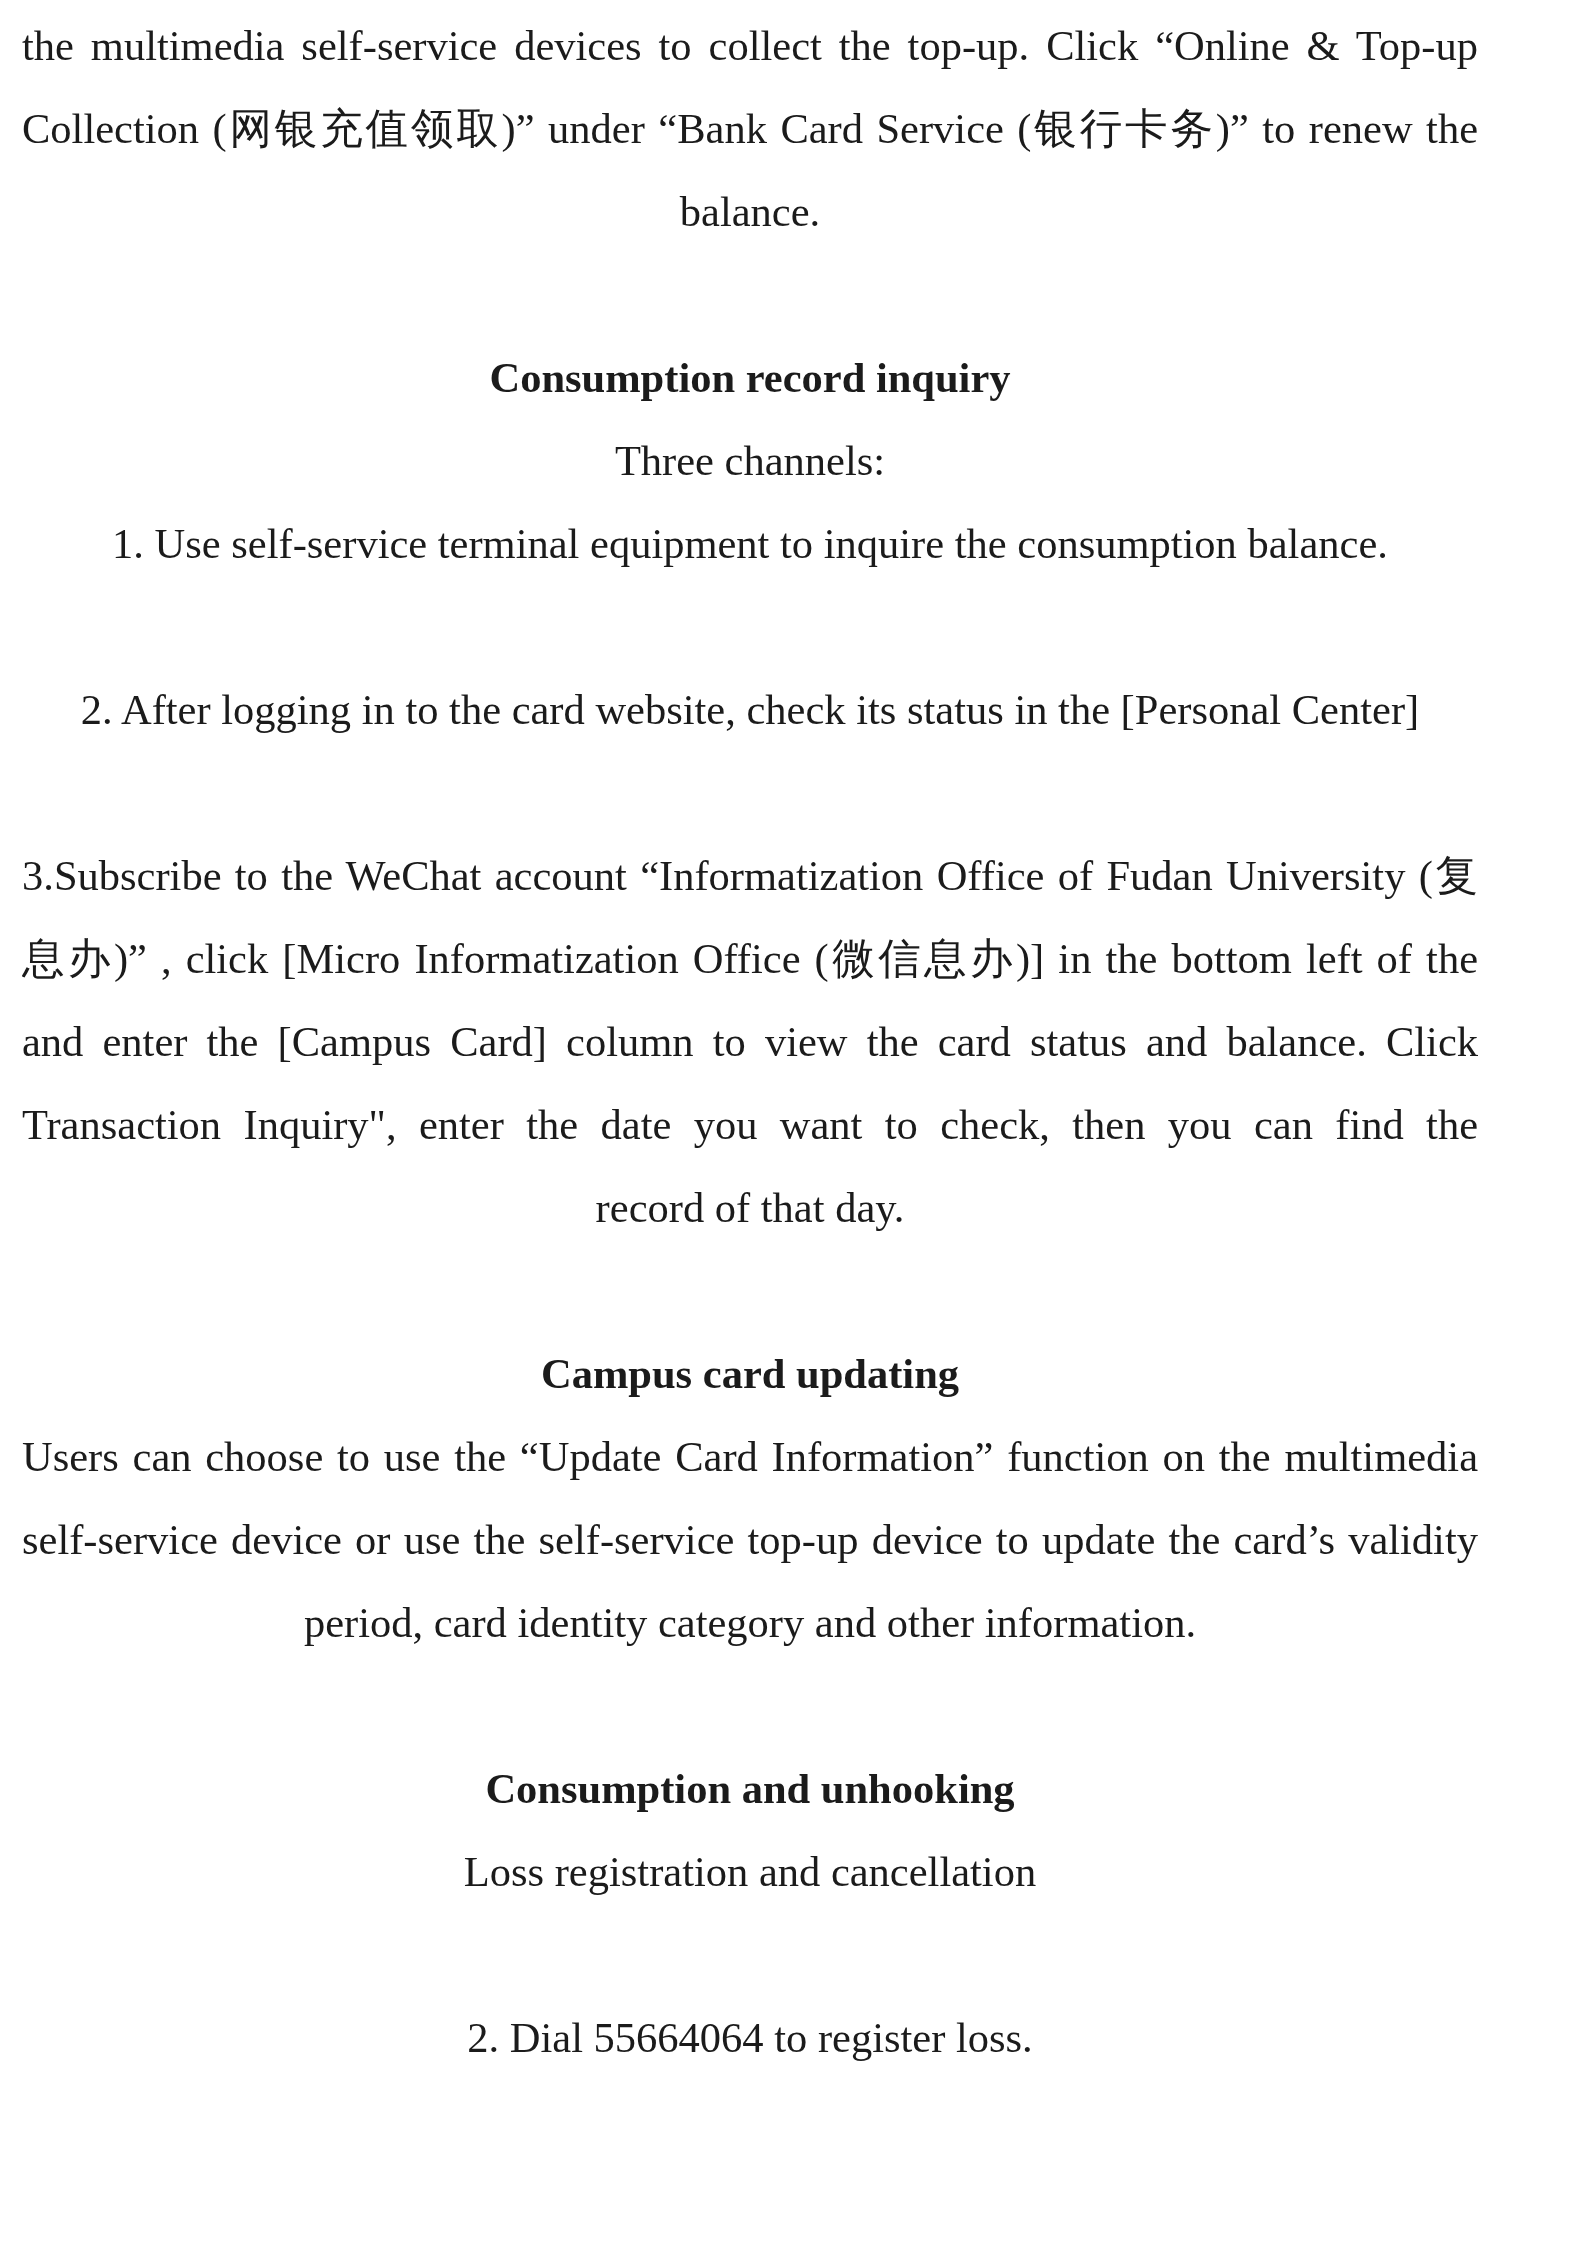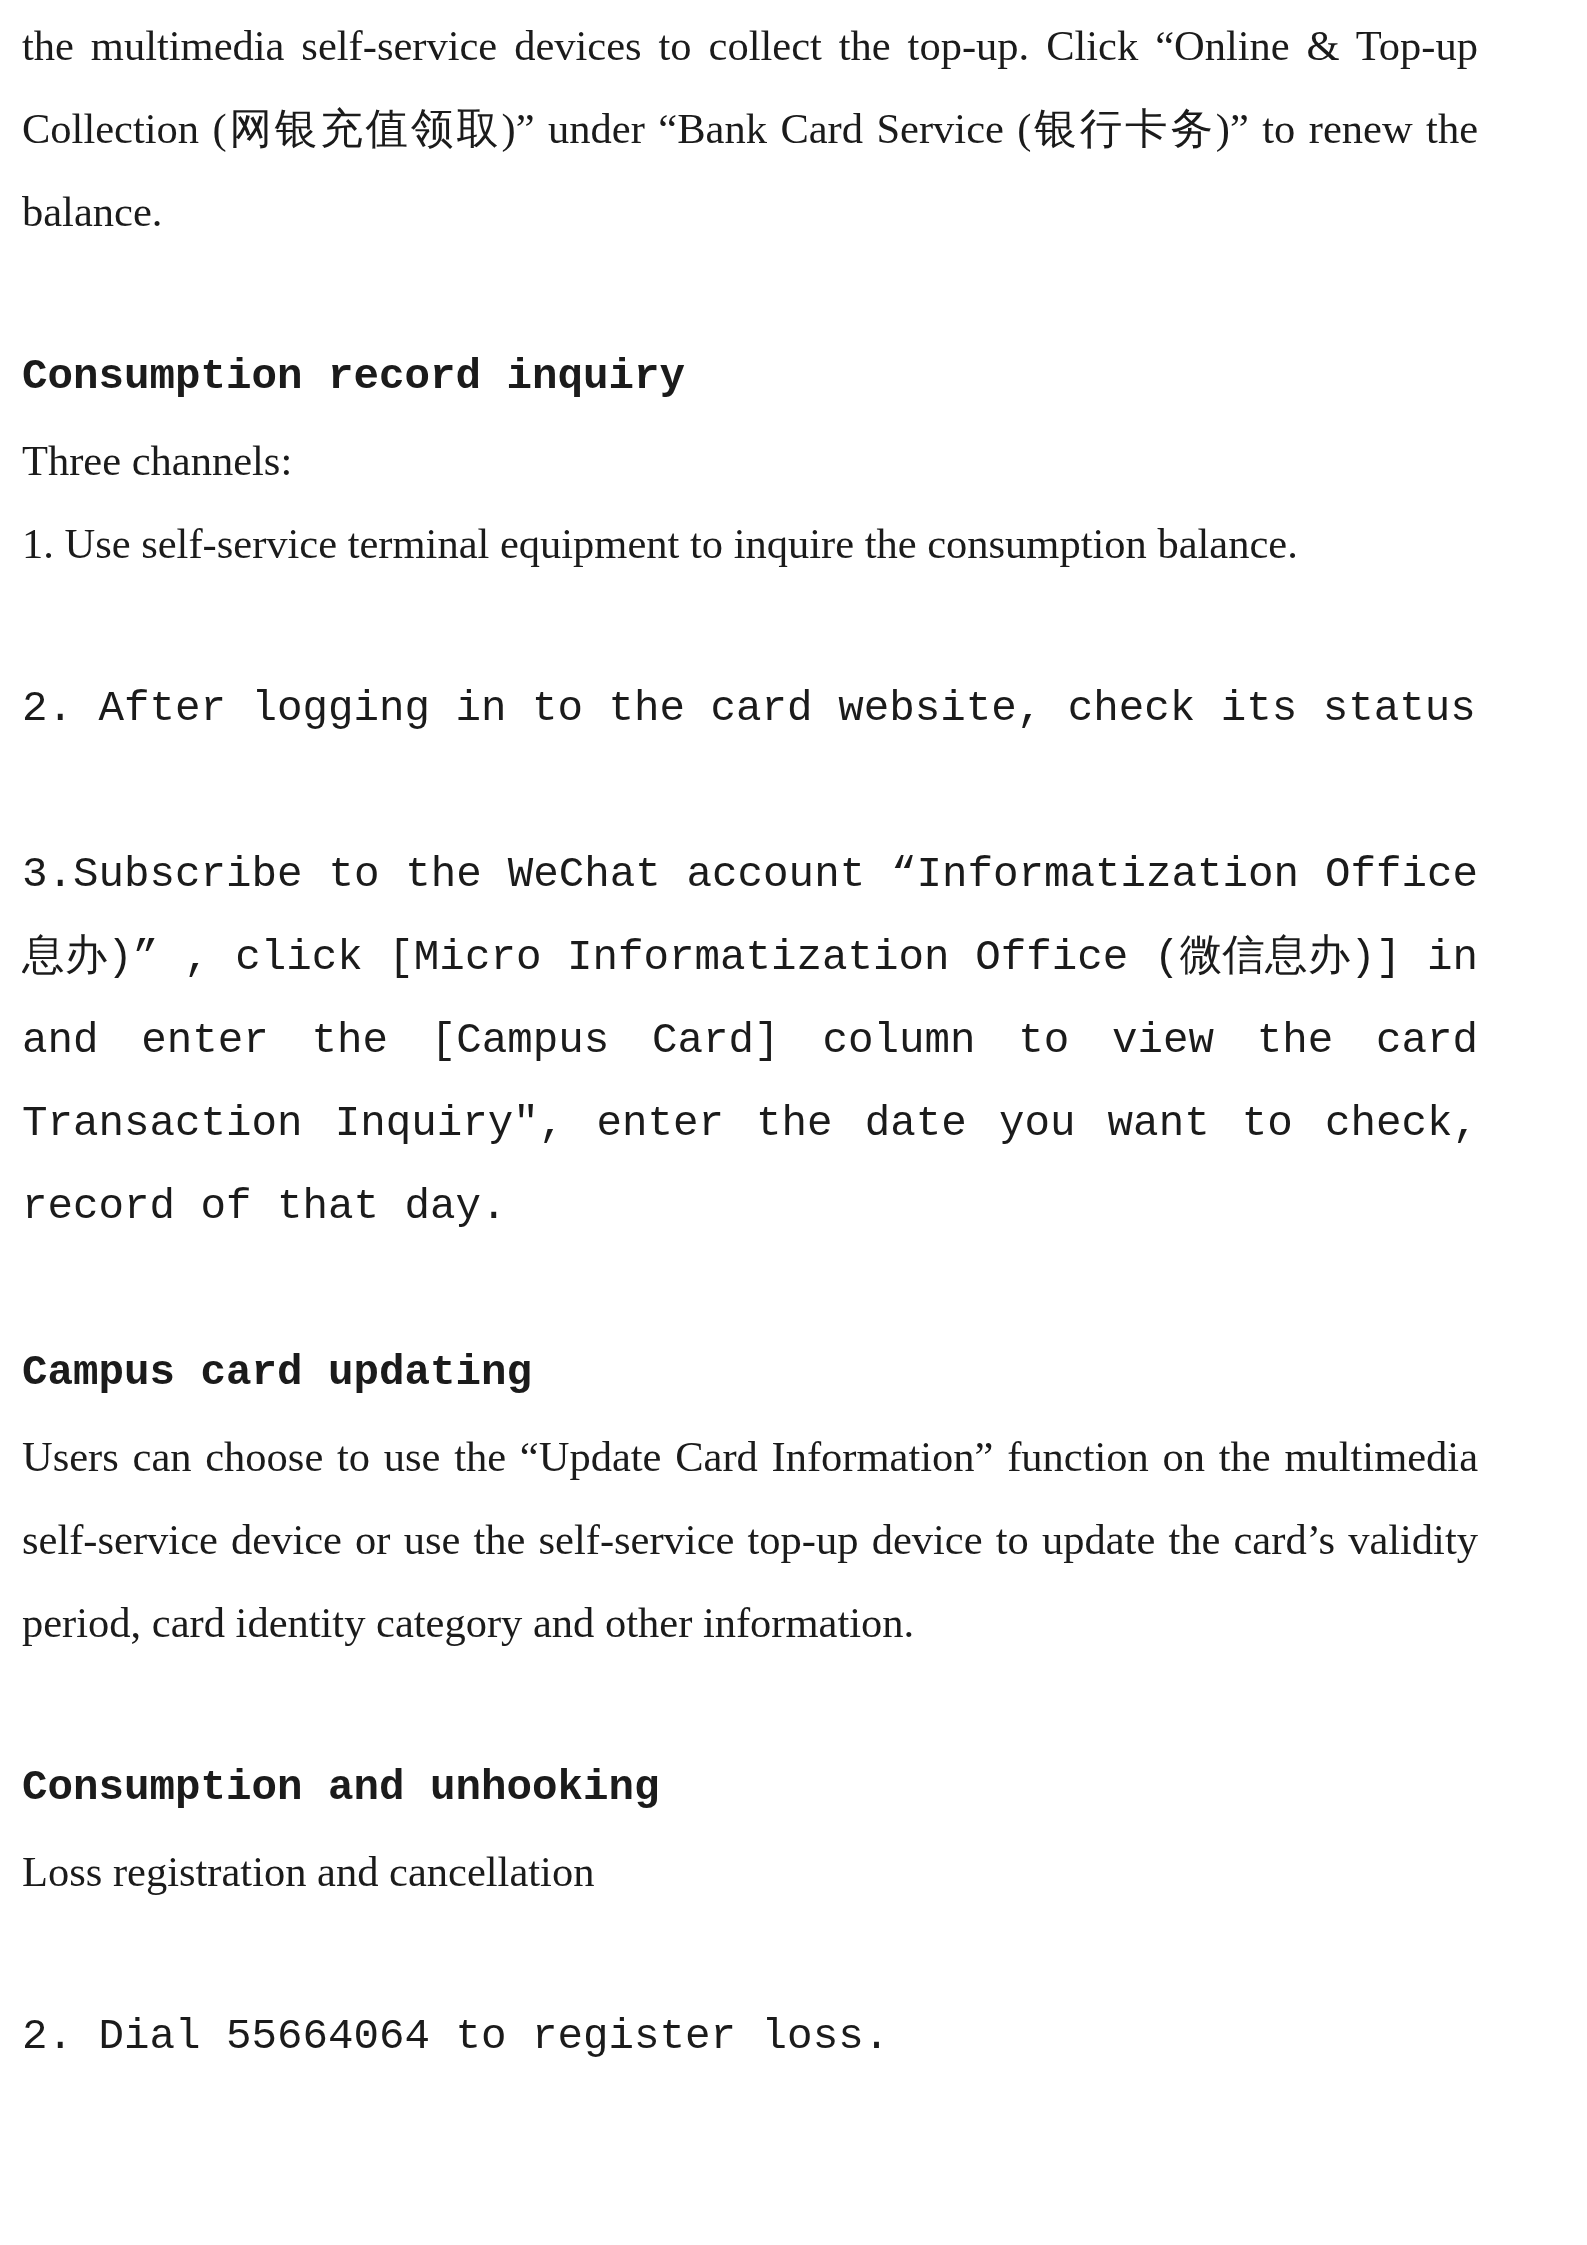--- a/index.html
+++ b/index.html
@@ -10,27 +10,27 @@
     overflow: hidden;
   }
   body {
     font-family: "Liberation Serif", "DejaVu Serif", serif;
     color: #1b1b1b;
   }
   .doc {
     padding: 4px 16px 0 22px;
     width: 1494px;
   }
-  .block.space-before { margin-top: 83px; font-family: Liberation Mono, monospace; }
+  .block.space-before { margin-top: 83px; }
   .line {
     font-size: 42.5px;
     line-height: 83px;
     height: 83px;
     overflow: hidden;
-    text-align: left;
+    text-align: center;
     white-space: normal;
   }
   
   .line.jfull {
     text-align: justify;
     text-align-last: justify;
   }
   .block.heading .line { font-weight: bold; }
 </style>
 </head>

